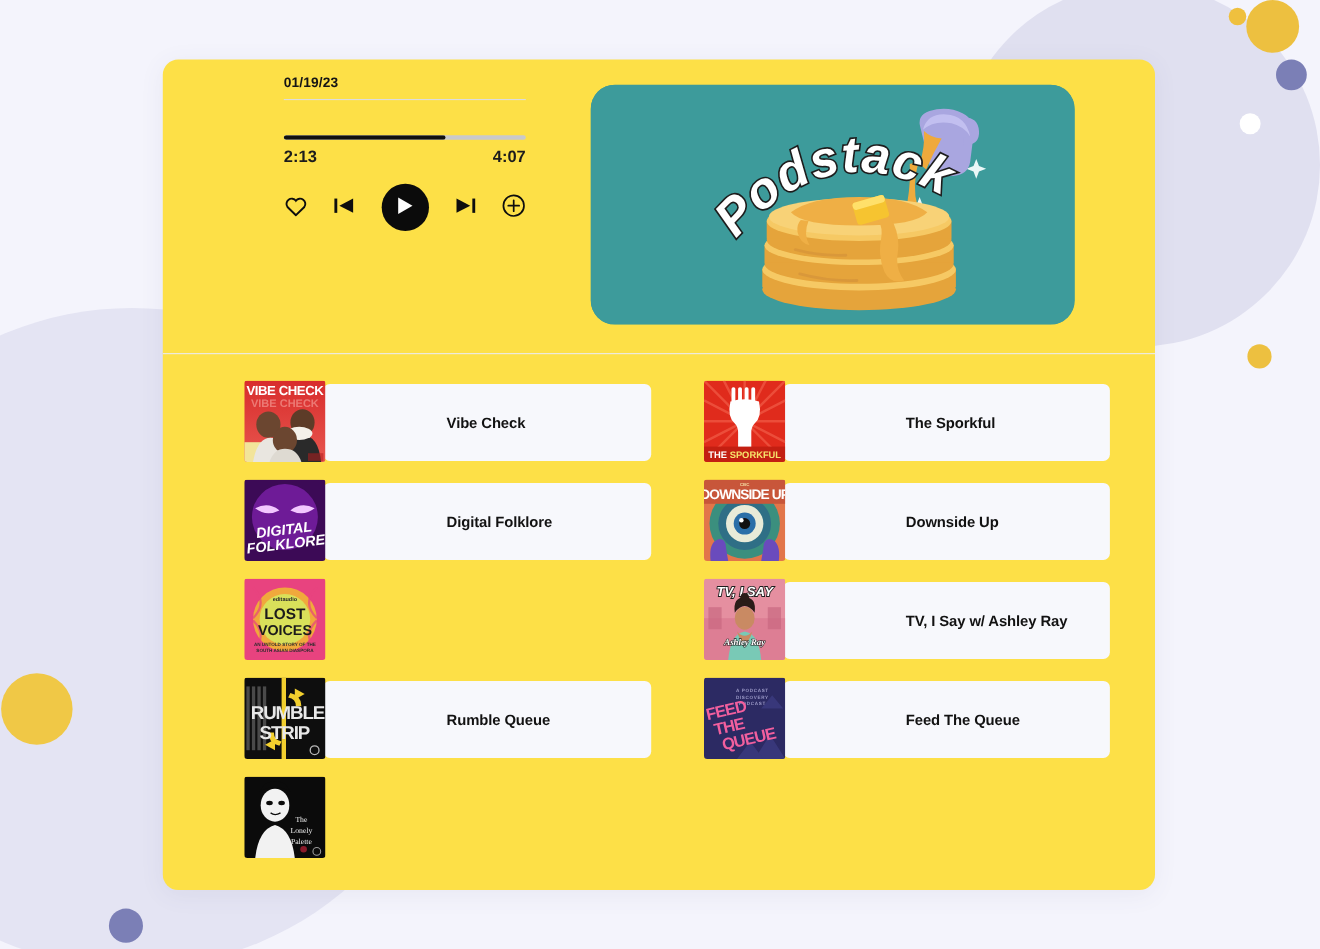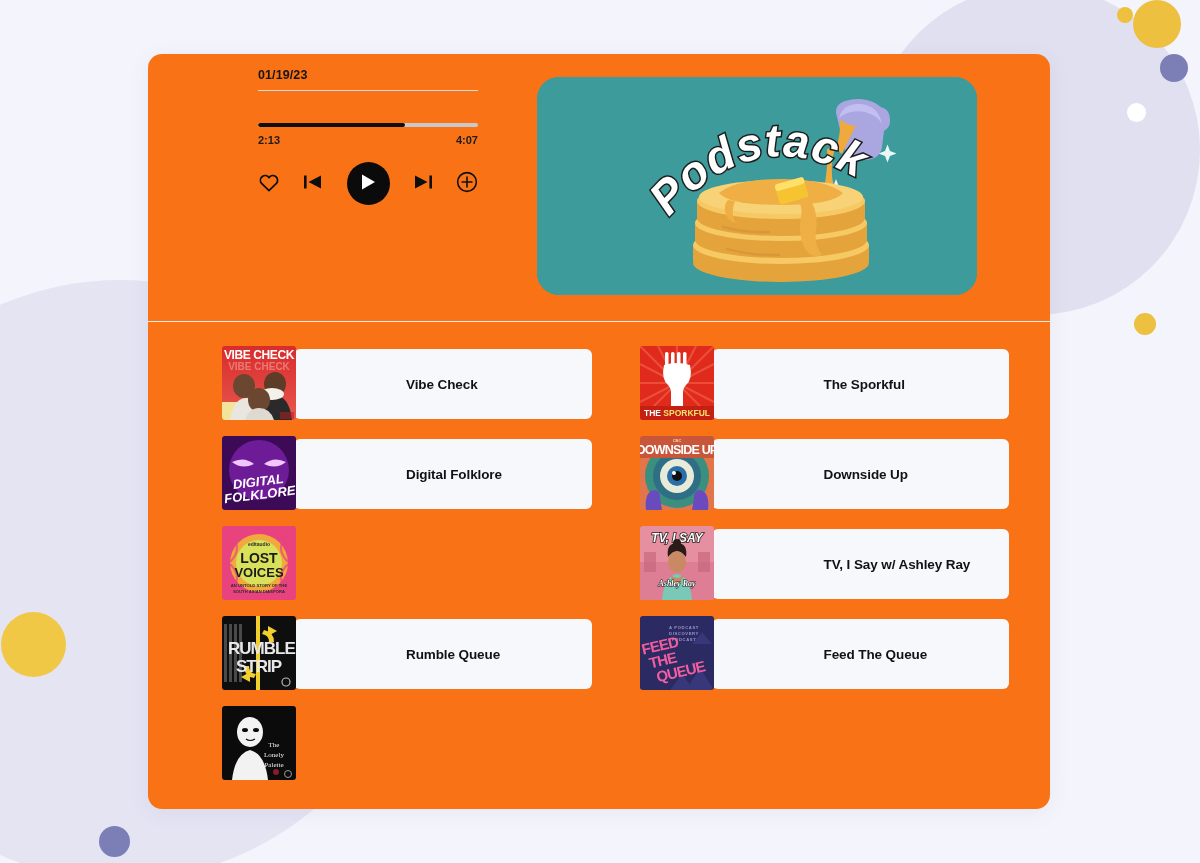--- a/index.html
+++ b/index.html
@@ -59,21 +59,21 @@
     width: 31px; height: 31px;
     left: 99px; top: 826px;
     background: #7b7fb6;
   }
 
   
   .card {
     position: absolute;
     left: 148px; top: 54px;
     width: 902px; height: 755px;
-    background: #f97316;
+    background: #fde047;
     border-radius: 14px;
     box-shadow: 0 4px 22px rgba(80,80,130,0.07);
     overflow: hidden;
   }
 
   
   .header {
     display: flex;
     padding: 0;
     height: 268px;
@@ -115,21 +115,21 @@
   }
   .progress-fill {
     height: 100%;
     background: #101010;
     border-radius: 2px;
   }
   .times {
     display: flex;
     justify-content: space-between;
     margin-top: 7px;
-    font-size: 11px;
+    font-size: 15px;
     font-weight: bold;
     color: #1c1c1c;
   }
   .controls {
     margin-top: 16px;
     display: flex;
     align-items: center;
     justify-content: space-between;
     width: 100%;
   }

